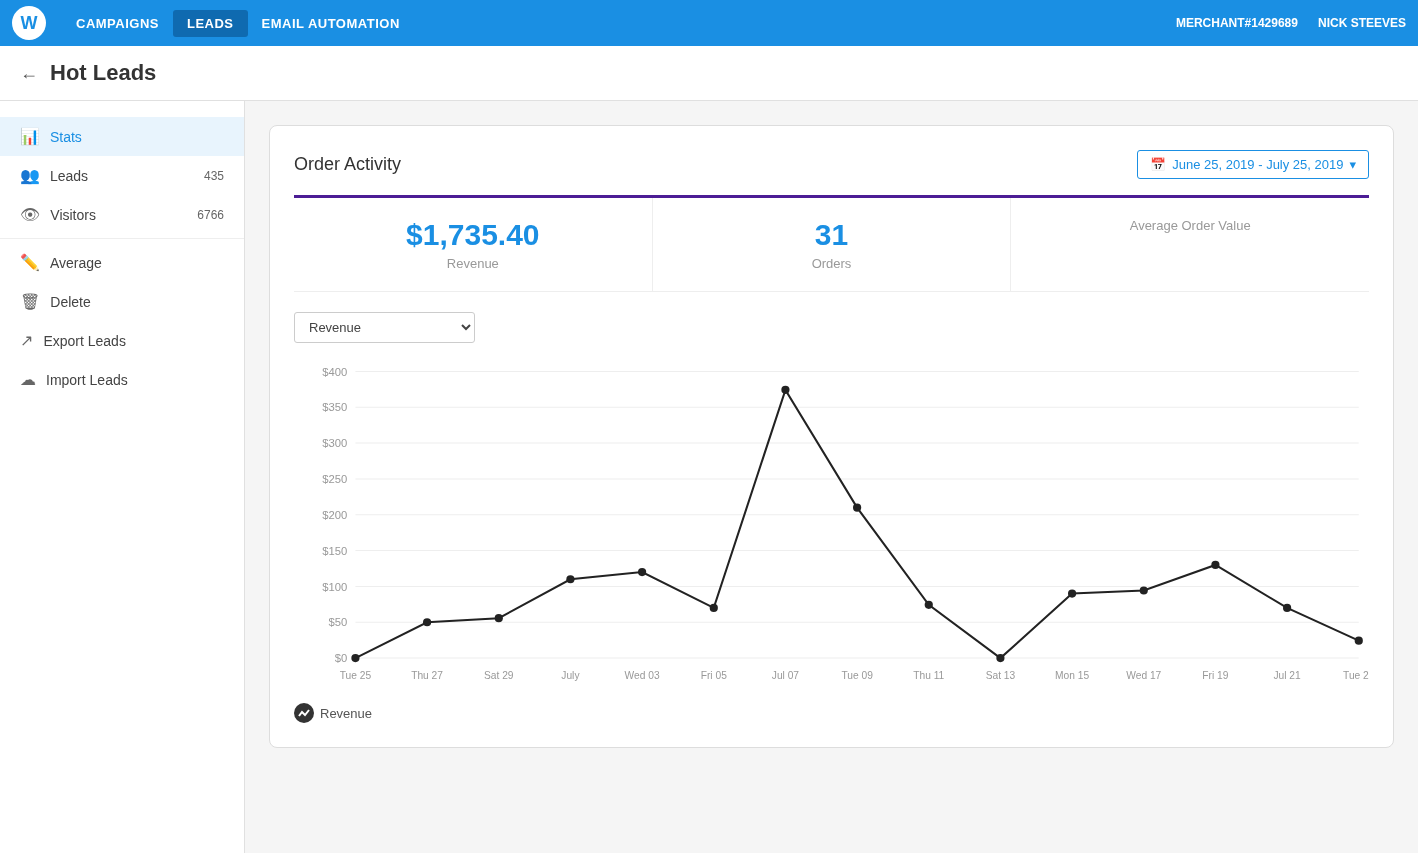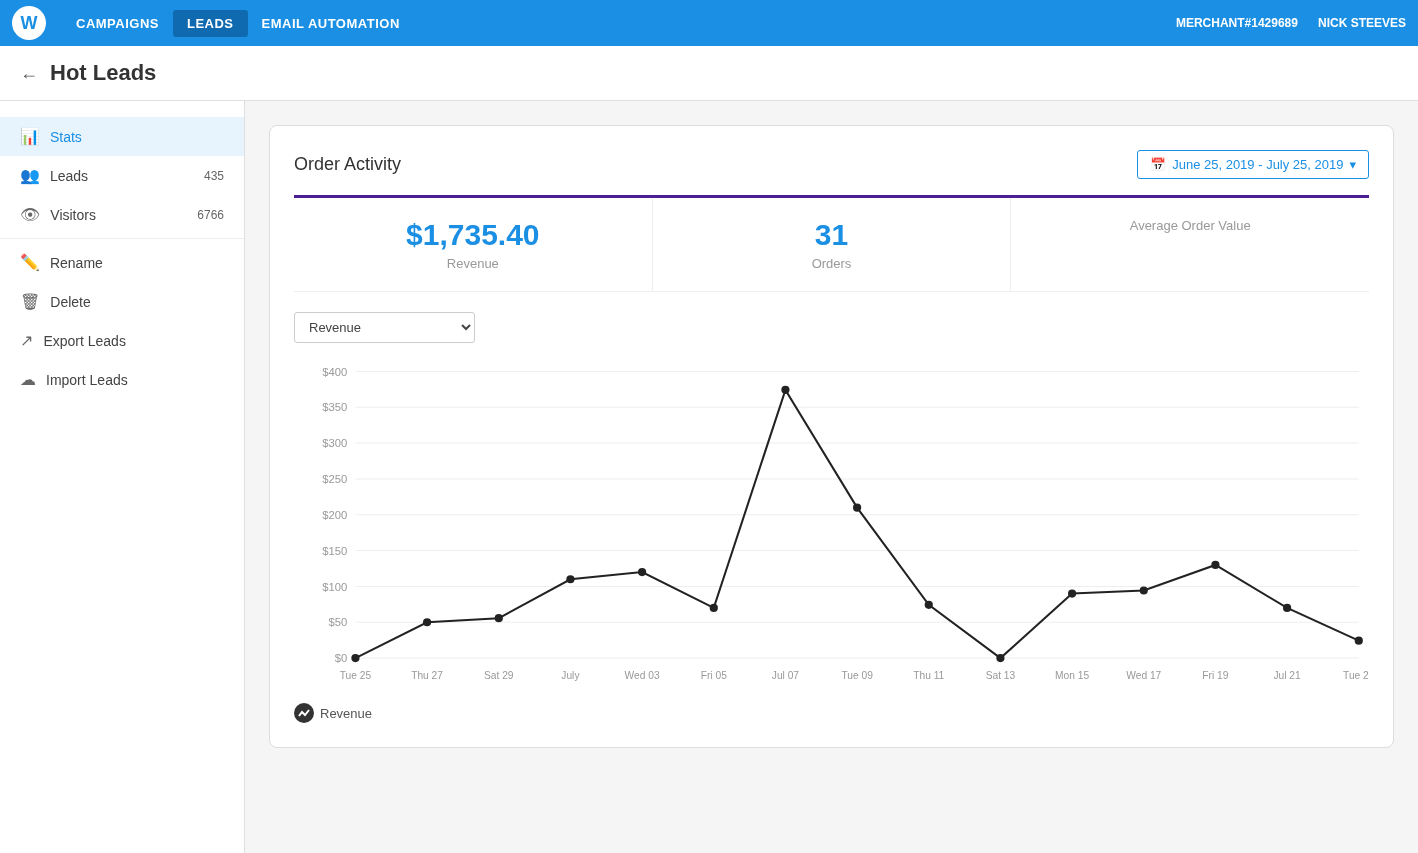--- a/index.html
+++ b/index.html
@@ -222,21 +222,21 @@
       <span class="badge">435</span>
     </div>
     <div class="sidebar-item">
       <span class="icon">👁</span>
       <span>Visitors</span>
       <span class="badge">6766</span>
     </div>
     <hr class="sidebar-divider">
     <div class="sidebar-item">
       <span class="icon">✏️</span>
-      <span>Rename</span>
+      <span>Average</span>
     </div>
     <div class="sidebar-item">
       <span class="icon">🗑</span>
       <span>Delete</span>
     </div>
     <div class="sidebar-item">
       <span class="icon">↗</span>
       <span>Export Leads</span>
     </div>
     <div class="sidebar-item">

